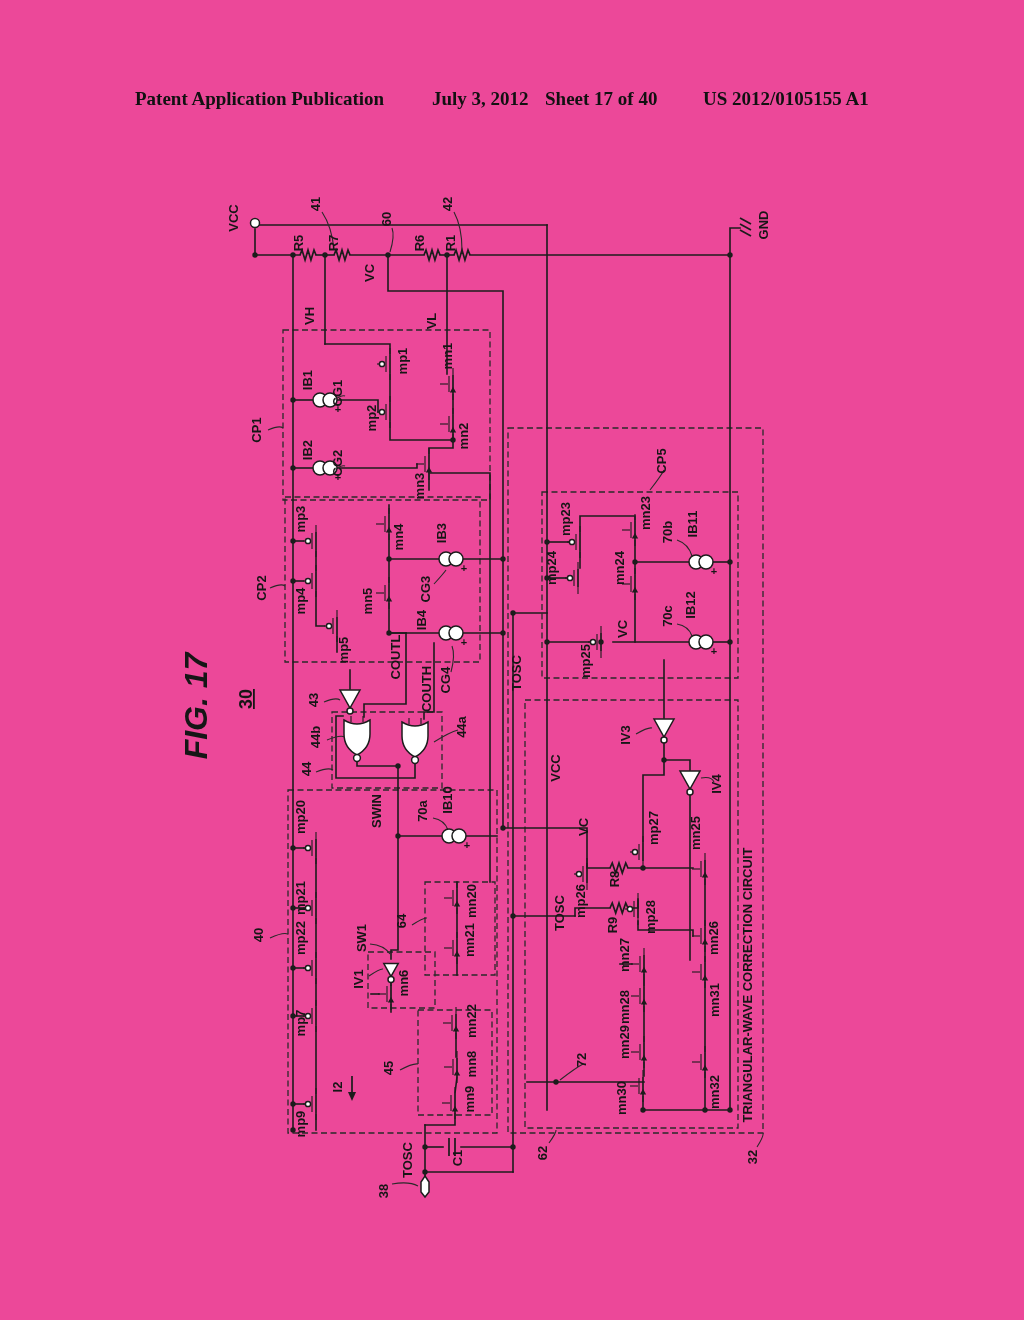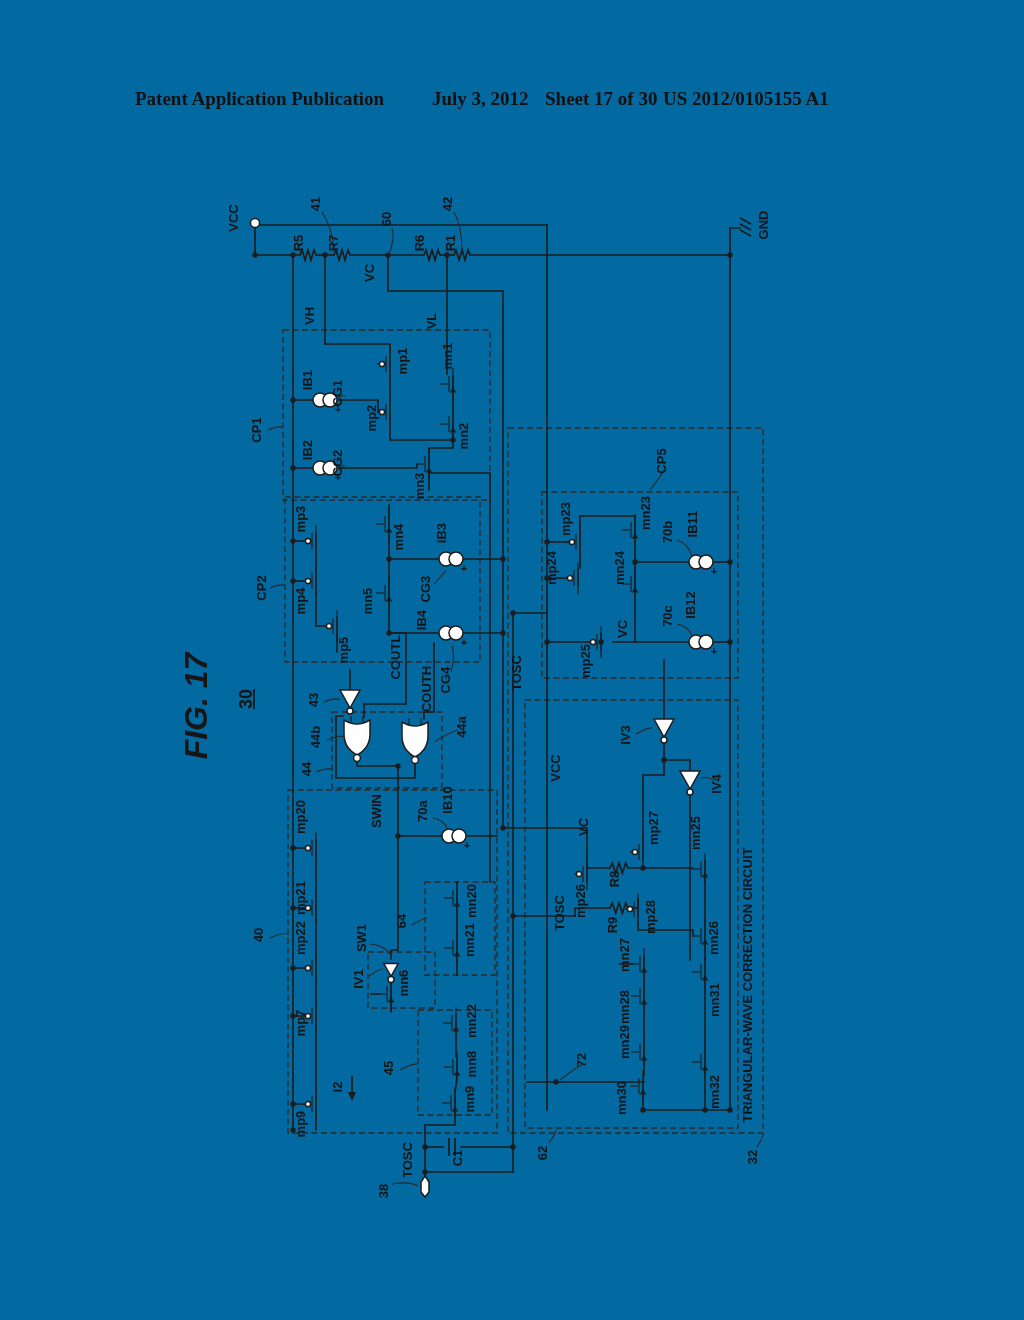--- a/index.html
+++ b/index.html
@@ -1,38 +1,38 @@
 <!DOCTYPE html>
 <html><head>
 <meta charset="utf-8">
 <style>
   html,body{margin:0;padding:0;background:#e8e8e8;}
-  .page{position:relative;width:1024px;height:1320px;background:#0369a1;overflow:hidden;
+  .page{position:relative;width:1024px;height:1320px;background:#ec4899;overflow:hidden;
         font-family:"Liberation Sans",sans-serif;text-align:center;}
   .hdr span{position:absolute;top:88px;font-family:"Liberation Serif",serif;
             font-weight:700;font-size:19px;color:#111;white-space:nowrap;}
-  .h1{left:135px;} .h2{left:432px;} .h3{left:545px;} .h4{left:663px;}
+  .h1{left:135px;} .h2{left:432px;} .h3{left:545px;} .h4{left:703px;}
   svg#circuit{position:absolute;left:0;top:0;}
   svg text{font-family:"Liberation Sans",sans-serif;font-weight:700;fill:#161616;}
   .w{fill:none;stroke:#1c1c1c;stroke-width:1.6;stroke-linecap:square;}
   .thin{fill:none;stroke:#1c1c1c;stroke-width:1.1;}
   .dbox{fill:none;stroke:#2a2a2a;stroke-width:1.3;stroke-dasharray:6 3.5;}
   .ld{fill:none;stroke:#2a2a2a;stroke-width:1.1;}
   .glyph{fill:none;stroke:#1c1c1c;stroke-width:1.7;}
   .fill{fill:#1c1c1c;stroke:none;}
   .openc{fill:#ffffff;stroke:#1c1c1c;stroke-width:1.5;}
 </style>
 </head>
 <body>
 
 <div class="page">
   <div class="hdr">
     <span class="h1">Patent Application Publication</span>
     <span class="h2">July 3, 2012</span>
-    <span class="h3">Sheet 17 of 30</span>
+    <span class="h3">Sheet 17 of 40</span>
     <span class="h4">US 2012/0105155 A1</span>
   </div>
   <svg id="circuit" width="1024" height="1320" viewBox="0 0 1024 1320" xmlns="http://www.w3.org/2000/svg">
       <rect x="283" y="330" width="207" height="170" class="dbox"></rect>
       <rect x="285" y="497" width="195" height="165" class="dbox"></rect>
       <rect x="332" y="712" width="110" height="76" class="dbox"></rect>
       <rect x="288" y="790" width="209" height="343" class="dbox"></rect>
       <rect x="368" y="952" width="67" height="56" class="dbox"></rect>
       <rect x="425" y="882" width="70" height="93" class="dbox"></rect>
       <rect x="418" y="1010" width="74" height="105" class="dbox"></rect>

